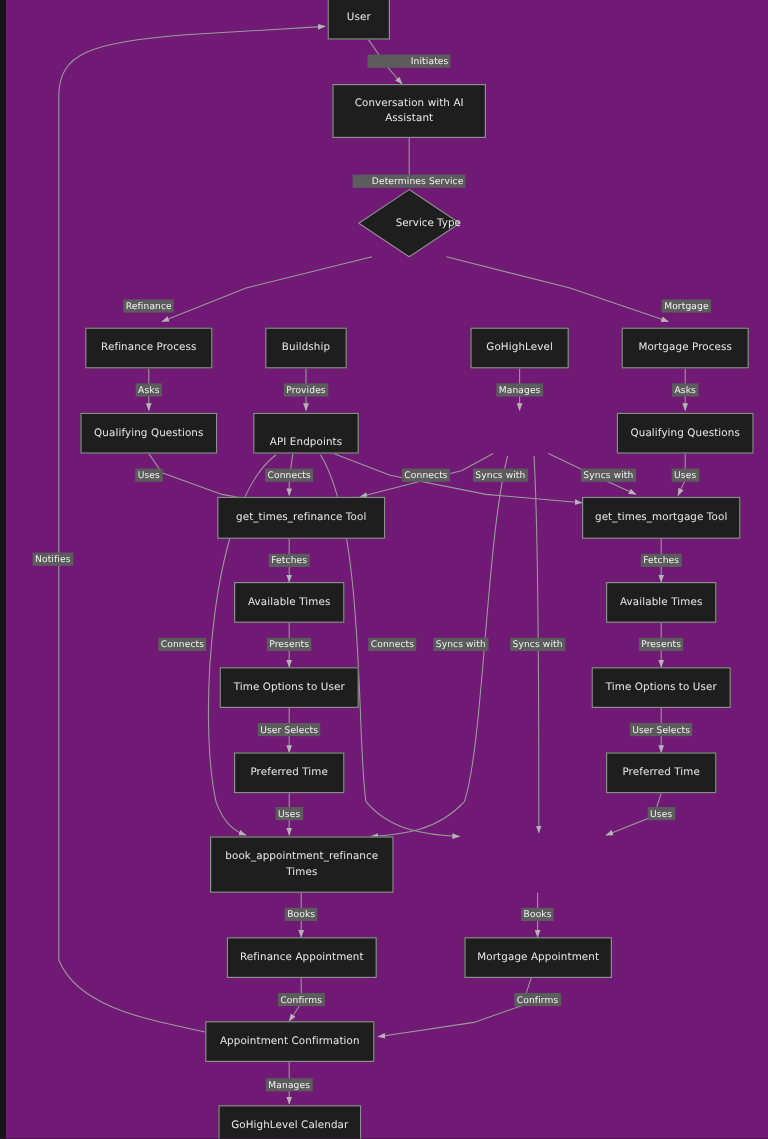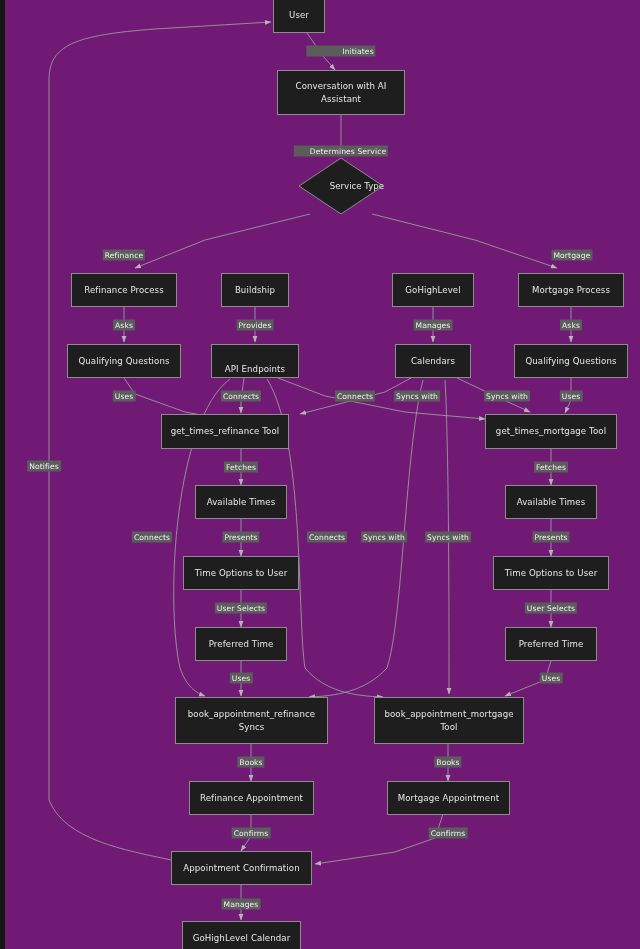--- a/index.html
+++ b/index.html
@@ -179,29 +179,26 @@
   </div>
 
   <div class="node" style="left:62px; top:344px; width:114px; height:34px;">
     <span>Qualifying Questions</span>
   </div>
 
   <div class="node" style="left:206px; top:344px; width:88px; height:34px;align-items:flex-end;">
     <span>API Endpoints</span>
   </div>
 
-  <div class="node" style="left:390px; top:344px; width:76px; height:34px;">
-    <span>Calendars</span>
-  </div>
 
   <div class="node" style="left:509px; top:344px; width:114px; height:34px;">
     <span>Qualifying Questions</span>
   </div>
 
-  <div class="node" style="left:156px; top:414px; width:128px; height:35px;">
+  <div class="node" style="left:176px; top:414px; width:140px; height:35px;">
     <span>get_times_refinance Tool</span>
   </div>
 
   <div class="node" style="left:480px; top:414px; width:132px; height:35px;">
     <span>get_times_mortgage Tool</span>
   </div>
 
   <div class="node" style="left:190px; top:485px; width:92px; height:34px;">
     <span>Available Times</span>
   </div>
@@ -220,26 +217,23 @@
 
   <div class="node" style="left:190px; top:627px; width:92px; height:34px;">
     <span>Preferred Time</span>
   </div>
 
   <div class="node" style="left:500px; top:627px; width:92px; height:34px;">
     <span>Preferred Time</span>
   </div>
 
   <div class="node" style="left:170px; top:697px; width:153px; height:47px;">
-    <span>book_appointment_refinance Syncs</span>
-  </div>
-
-  <div class="node" style="left:369px; top:697px; width:150px; height:47px;">
-    <span>book_appointment_mortgage Tool</span>
-  </div>
+    <span>book_appointment_refinance Times</span>
+  </div>
+
 
   <div class="node" style="left:184px; top:781px; width:125px; height:34px;">
     <span>Refinance Appointment</span>
   </div>
 
   <div class="node" style="left:382px; top:781px; width:123px; height:34px;">
     <span>Mortgage Appointment</span>
   </div>
 
   <div class="node" style="left:166px; top:851px; width:141px; height:34px;">

